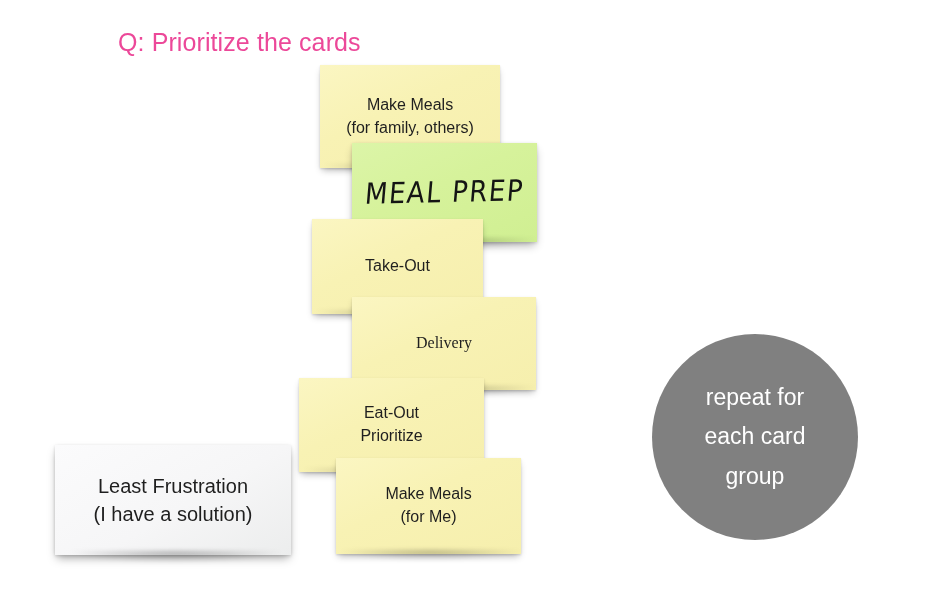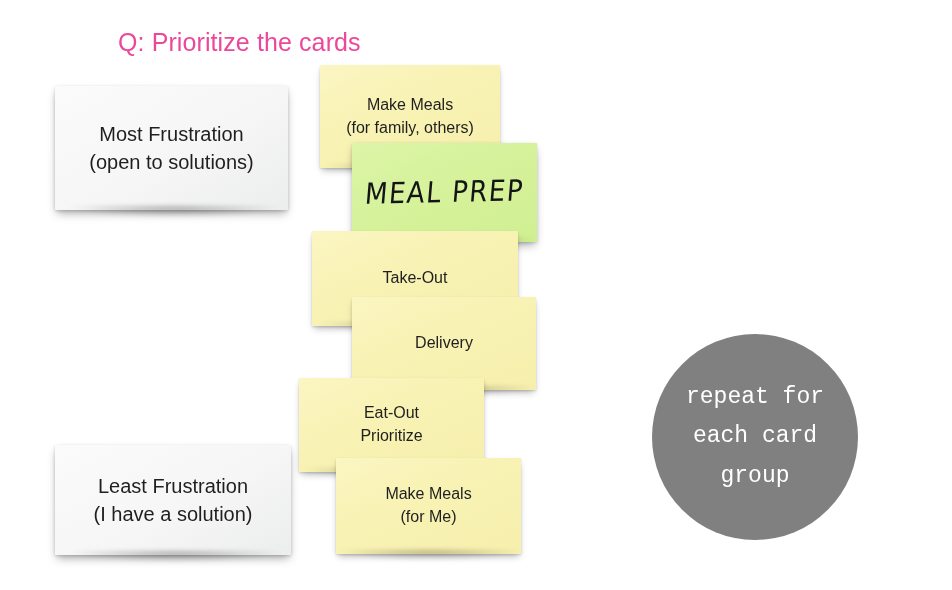--- a/index.html
+++ b/index.html
@@ -108,22 +108,22 @@
     transform: skewX(-6deg) rotate(-1.2deg) scaleY(1.12);
     color: #141414;
   }
 
   
   #card-most-frustration   { left: 55px;  top: 86px;  width: 233px; height: 124px; }
   #card-least-frustration  { left: 55px;  top: 445px; width: 236px; height: 110px; }
 
   #note-make-meals-family  { left: 320px; top: 65px;  width: 180px; height: 103px; z-index: 1; }
   #note-meal-prep          { left: 352px; top: 143px; width: 185px; height:  99px; z-index: 2; }
-  #note-take-out           { left: 312px; top: 219px; width: 206px; height:  95px; z-index: 3; margin-top: 12px; }
-  #note-delivery           { left: 352px; top: 297px; width: 184px; height:  93px; z-index: 4; }
+  #note-take-out           { left: 312px; top: 219px; width: 171px; height:  95px; z-index: 3; }
+  #note-delivery           { left: 352px; top: 297px; width: 184px; height:  93px; z-index: 4; font-family: Liberation Serif, serif; }
   #note-eat-out            { left: 299px; top: 378px; width: 185px; height:  94px; z-index: 5; }
   #note-make-meals-me      { left: 336px; top: 458px; width: 185px; height:  96px; z-index: 6; }
 
   
   #repeat-circle {
     position: absolute;
     left: 652px;
     top: 334px;
     width: 206px;
     height: 206px;
@@ -132,34 +132,29 @@
     display: flex;
     align-items: center;
     justify-content: center;
     text-align: center;
   }
   #repeat-circle .circle-text {
     color: #ffffff;
     font-size: 23px;
     line-height: 1.72;
     white-space: pre-line;
-    font-family: Liberation Mono, monospace;
   }
 </style>
 </head>
 <body>
 
 <div id="canvas">
 
   <div id="question-title">Q: Prioritize the cards</div>
 
-  <div class="card card-white" id="card-most-frustration">
-    <span class="card-text">Most Frustration
-(open to solutions)</span>
-  </div>
 
   <div class="card card-white" id="card-least-frustration">
     <span class="card-text">Least Frustration
 (I have a solution)</span>
   </div>
 
   <div class="card card-yellow" id="note-make-meals-family">
     <span class="card-text">Make Meals
 (for family, others)</span>
   </div>

